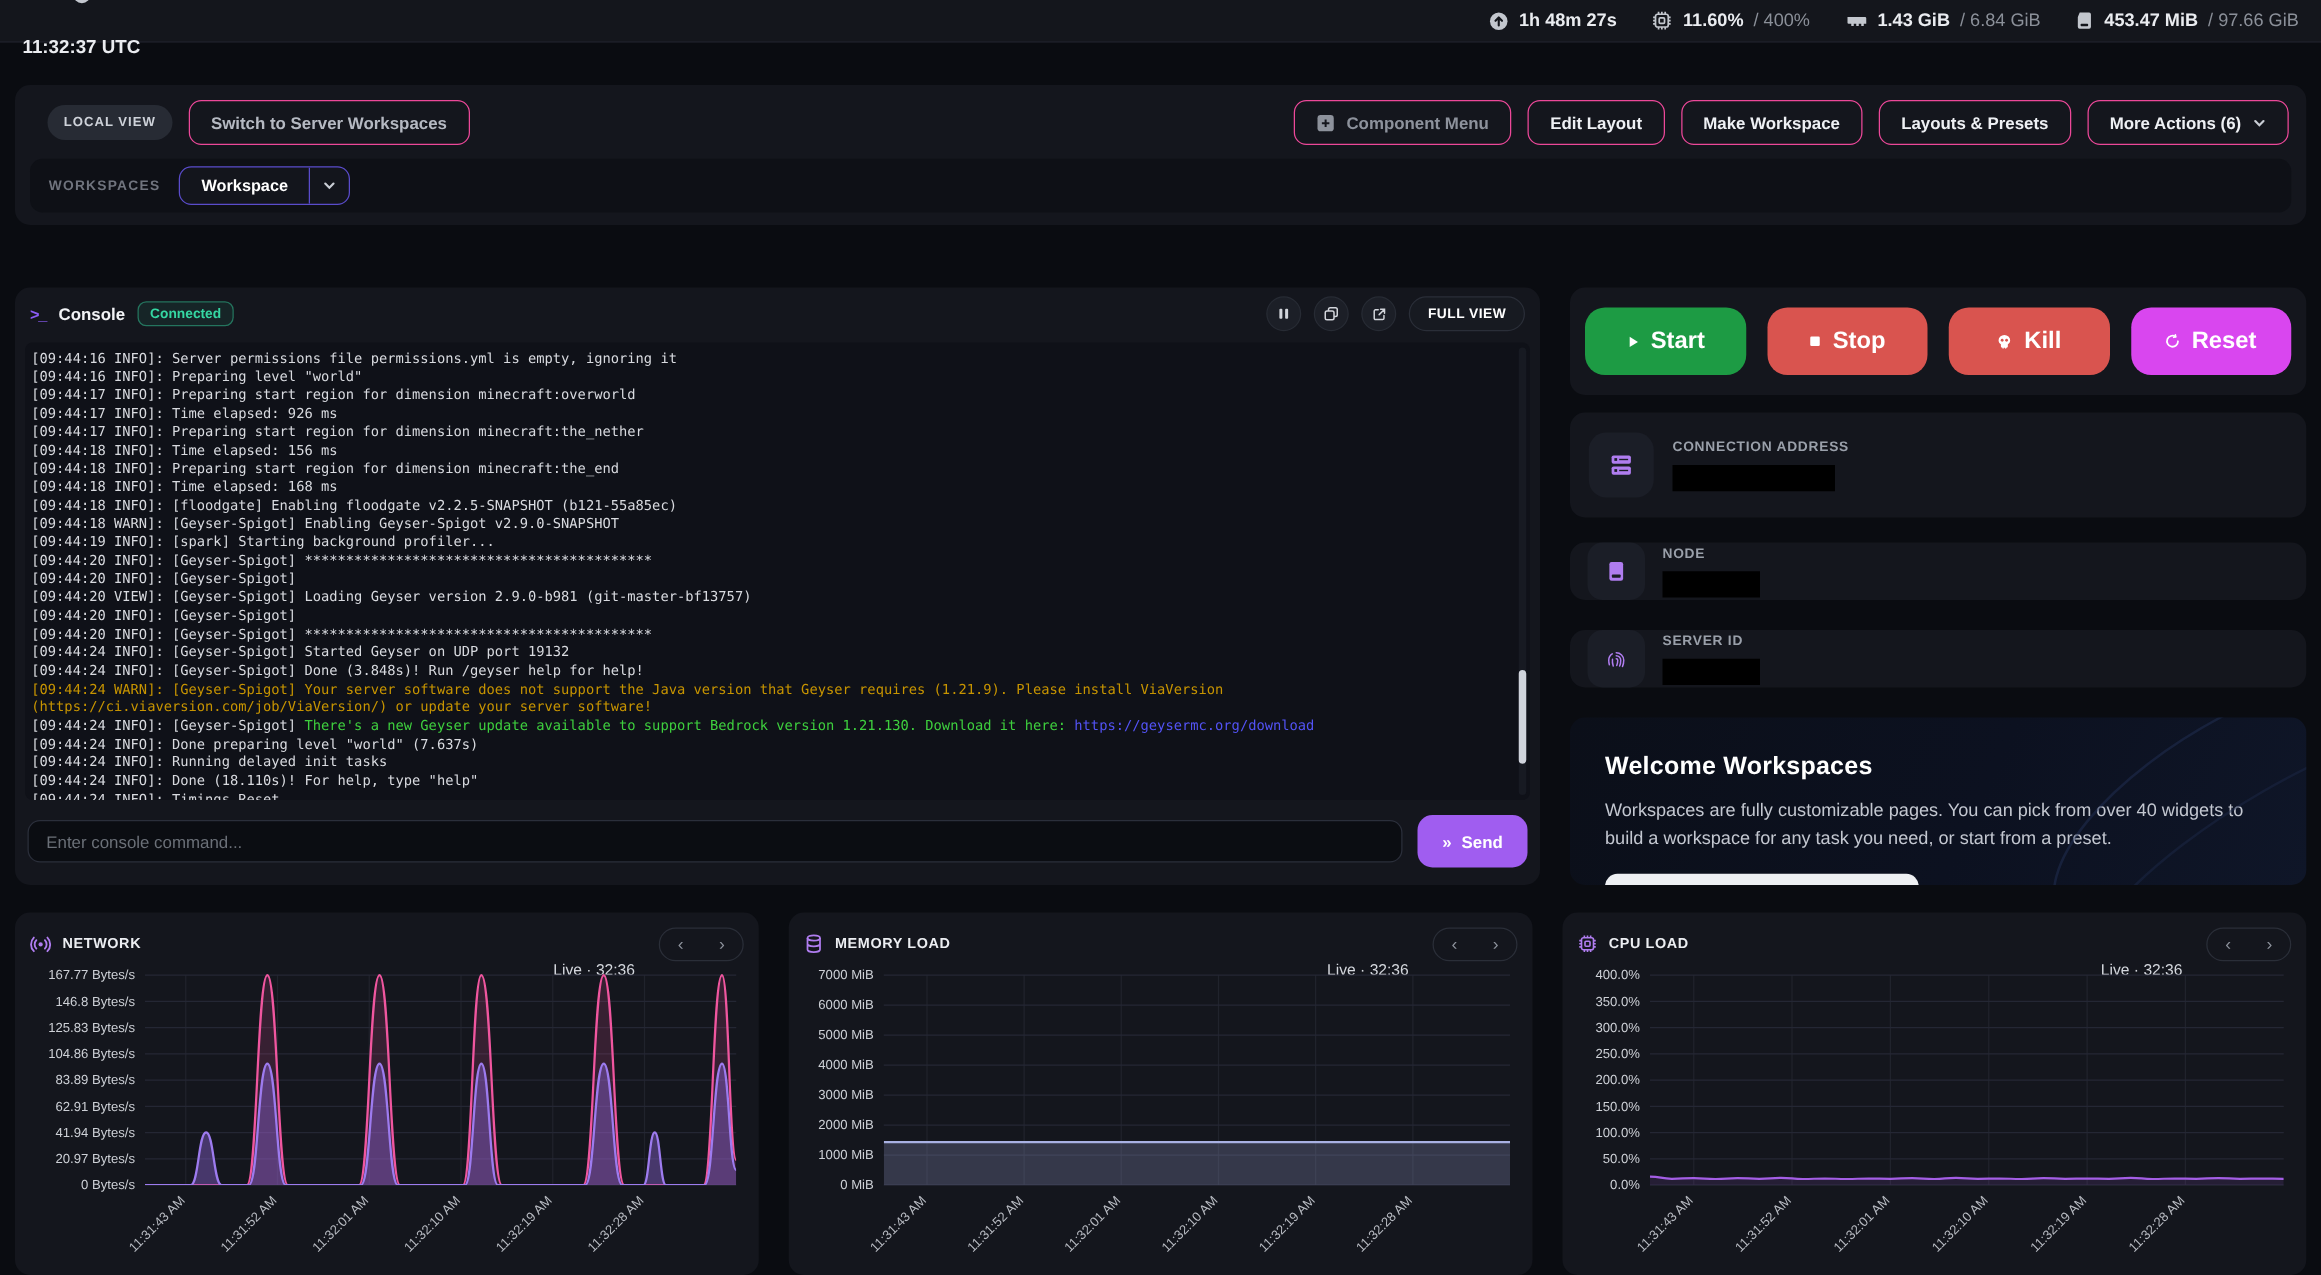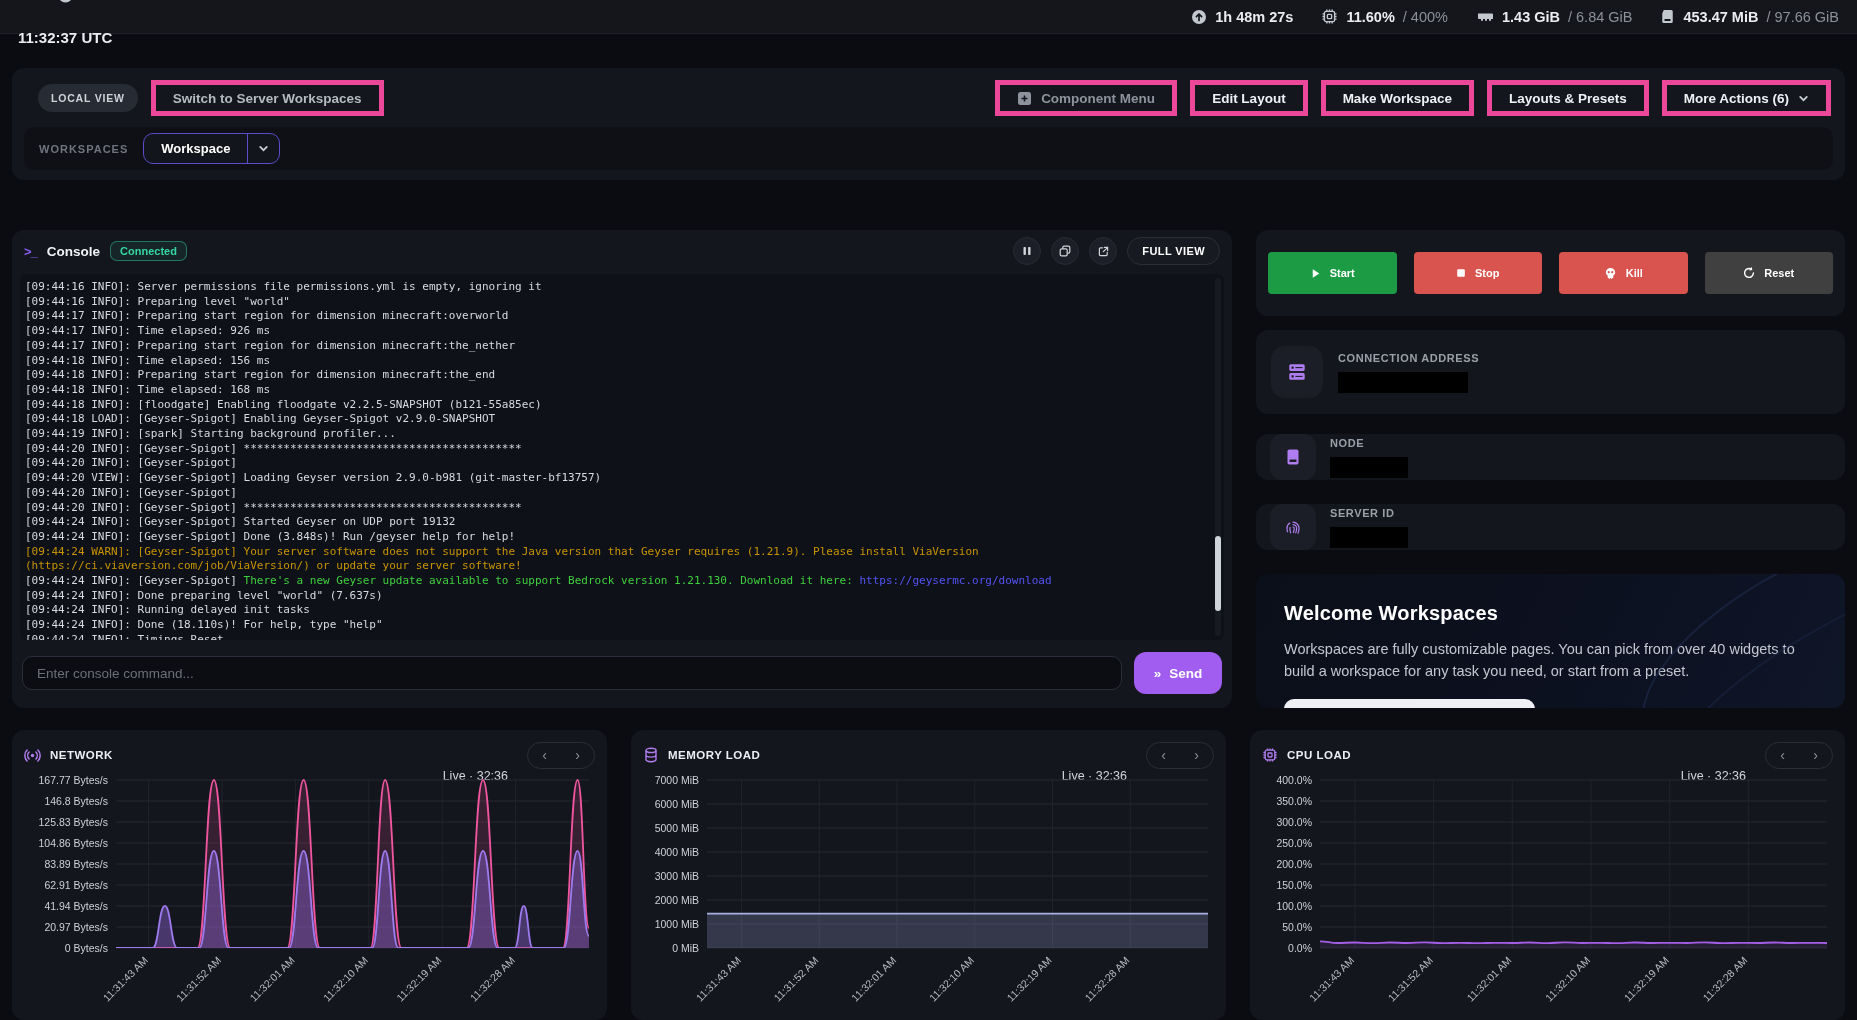--- a/index.html
+++ b/index.html
@@ -24,21 +24,21 @@
 
   .page { padding:0 12px; }
 
   
   .toolbar-panel { margin-top:34px; background:#14161d; border-radius:12px; padding:10px 12px; }
   .toolbar-row1 { display:flex; align-items:center; justify-content:space-between; padding:2px 2px; }
   .tr1-left { display:flex; align-items:center; gap:13px; padding-left:12px; }
   .tr1-right { display:flex; align-items:center; gap:13px; }
   .badge-localview { background:#272b34; color:#ced2d9; font-size:10.5px; font-weight:700;
     letter-spacing:.8px; padding:8px 13px; border-radius:999px; }
-  .obtn { height:36px; padding:0 17px; border:5px solid #ec4899; border-radius:0; background:transparent;
+  .obtn { height:36px; padding:0 17px; border:1px solid #ec4899; border-radius:10px; background:transparent;
     color:#eef0f4; font-size:13.5px; font-weight:600; display:inline-flex; align-items:center; gap:9px; cursor:pointer;
     font-family:"Liberation Sans",sans-serif; }
   .obtn.dim { color:#8d929c; }
   .obtn.muted-text { color:#b5b9c2; }
   .toolbar-row2 { margin-top:9px; background:#0e1016; border-radius:10px; height:43px;
     display:flex; align-items:center; gap:15px; padding:0 15px; }
   .ws-label { color:#70747e; font-size:11px; font-weight:700; letter-spacing:1px; }
   .ws-select { display:inline-flex; align-items:stretch; border:1px solid #5a4ccb; border-radius:10px;
     overflow:hidden; background:#13151c; height:31px; cursor:pointer; }
   .ws-main { padding:0 17px; display:flex; align-items:center; font-size:13px; font-weight:700; color:#fff; }
@@ -72,26 +72,26 @@
     color:#dfe2e8; padding:0 14px; font-size:13.5px; outline:none; font-family:"Liberation Sans",sans-serif; }
   .console-input::placeholder { color:#6b7078; }
   .send-btn { width:88px; height:42px; background:#a05df0; border:none; border-radius:12px; color:#fff;
     font-weight:700; font-size:13.5px; display:flex; align-items:center; justify-content:center; gap:8px; cursor:pointer;
     font-family:"Liberation Sans",sans-serif; }
 
   
   .right-col { flex:1; display:flex; flex-direction:column; }
   .power-panel { background:#14161d; border-radius:12px; height:86px; display:flex; align-items:center;
     gap:17px; padding:0 12px; }
-  .pbtn { flex:1; height:42px; border:none; border-radius:4px; color:#fff; font-weight:700; font-size:11px;
+  .pbtn { flex:1; height:54px; border:none; border-radius:16px; color:#fff; font-weight:700; font-size:19px;
     display:flex; align-items:center; justify-content:center; gap:9px; cursor:pointer; font-family:"Liberation Sans",sans-serif; }
   .pbtn.start { background:#1d9b44; }
   .pbtn.stop  { background:#d9544f; }
   .pbtn.kill  { background:#d9544f; }
-  .pbtn.reset { background:#404040; }
+  .pbtn.reset { background:#d946ef; }
 
   .card { background:#14161d; border-radius:12px; }
   .conn-card { margin-top:14px; height:84px; display:flex; align-items:center; gap:15px; padding:0 15px; }
   .icon-tile { background:#1b1e27; border-radius:14px; display:flex; align-items:center; justify-content:center; color:#b07df0; }
   .icon-tile.big { width:52px; height:52px; }
   .icon-tile.sm  { width:46px; height:46px; border-radius:12px; }
   .card-label { font-size:11px; letter-spacing:.6px; color:#9aa0aa; font-weight:600; margin-bottom:8px; }
   .redacted { height:21px; background:#000; }
   .redacted.wide { width:130px; }
   .redacted.narrow { width:78px; }
@@ -263,21 +263,21 @@
         </div>
       <div class="cline"><span>[09:44:16 INFO]: Server permissions file permissions.yml is empty, ignoring it</span></div>
           <div class="cline"><span>[09:44:16 INFO]: Preparing level "world"</span></div>
           <div class="cline"><span>[09:44:17 INFO]: Preparing start region for dimension minecraft:overworld</span></div>
           <div class="cline"><span>[09:44:17 INFO]: Time elapsed: 926 ms</span></div>
           <div class="cline"><span>[09:44:17 INFO]: Preparing start region for dimension minecraft:the_nether</span></div>
           <div class="cline"><span>[09:44:18 INFO]: Time elapsed: 156 ms</span></div>
           <div class="cline"><span>[09:44:18 INFO]: Preparing start region for dimension minecraft:the_end</span></div>
           <div class="cline"><span>[09:44:18 INFO]: Time elapsed: 168 ms</span></div>
           <div class="cline"><span>[09:44:18 INFO]: [floodgate] Enabling floodgate v2.2.5-SNAPSHOT (b121-55a85ec)</span></div>
-          <div class="cline"><span>[09:44:18 LOAD]: [Geyser-Spigot] Enabling Geyser-Spigot v2.9.0-SNAPSHOT</span></div>
+          <div class="cline"><span>[09:44:18 WARN]: [Geyser-Spigot] Enabling Geyser-Spigot v2.9.0-SNAPSHOT</span></div>
           <div class="cline"><span>[09:44:19 INFO]: [spark] Starting background profiler...</span></div>
           <div class="cline"><span>[09:44:20 INFO]: [Geyser-Spigot] ******************************************</span></div>
           <div class="cline"><span>[09:44:20 INFO]: [Geyser-Spigot]</span></div>
           <div class="cline"><span>[09:44:20 VIEW]: [Geyser-Spigot] Loading Geyser version 2.9.0-b981 (git-master-bf13757)</span></div>
           <div class="cline"><span>[09:44:20 INFO]: [Geyser-Spigot]</span></div>
           <div class="cline"><span>[09:44:20 INFO]: [Geyser-Spigot] ******************************************</span></div>
           <div class="cline"><span>[09:44:24 INFO]: [Geyser-Spigot] Started Geyser on UDP port 19132</span></div>
           <div class="cline"><span>[09:44:24 INFO]: [Geyser-Spigot] Done (3.848s)! Run /geyser help for help!</span></div>
           <div class="cline"><span class="c-w">[09:44:24 WARN]: [Geyser-Spigot] Your server software does not support the Java version that Geyser requires (1.21.9). Please install ViaVersion (https://ci.viaversion.com/job/ViaVersion/) or update your server software!</span></div>
           <div class="cline"><span>[09:44:24 INFO]: [Geyser-Spigot] </span><span class="c-g">There's a new Geyser update available to support Bedrock version 1.21.130. Download it here: </span><span class="c-b">https://geysermc.org/download</span></div>

